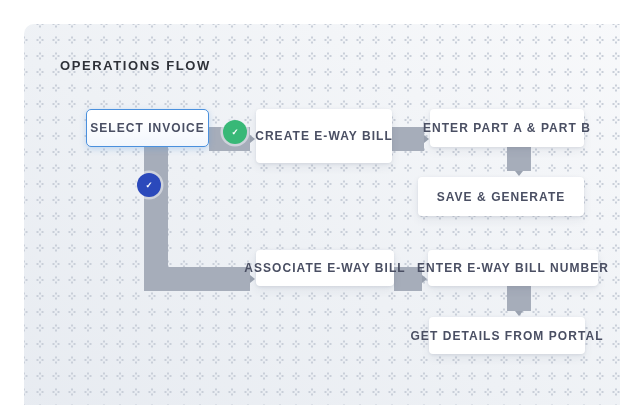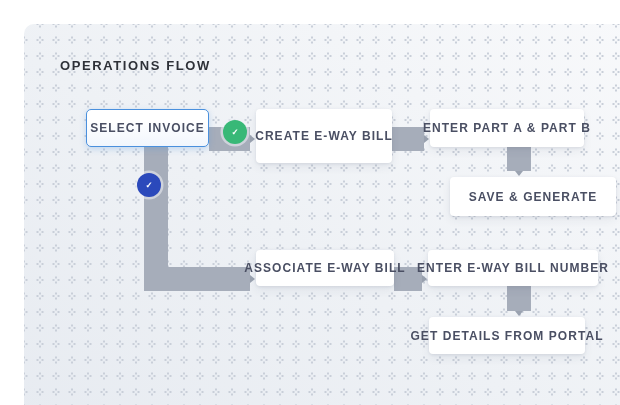--- a/index.html
+++ b/index.html
@@ -47,21 +47,21 @@
   }
   .node.selected {
     border: 1.5px solid #4a90dd;
     border-radius: 5px;
     background: linear-gradient(180deg, #ffffff 30%, #f1f6fd 100%);
     box-shadow: 0 2px 6px rgba(74,144,221,0.28);
   }
   #node-select-invoice        { left: 62px;  top: 85px;  width: 123px; height: 38px; }
   #node-create-eway-bill      { left: 232px; top: 85px;  width: 136px; height: 54px; }
   #node-enter-part-a-b        { left: 406px; top: 85px;  width: 154px; height: 38px; }
-  #node-save-and-generate     { left: 426px; top: 153px; width: 166px; height: 39px; }
+  #node-save-and-generate     { left: 394px; top: 153px; width: 166px; height: 39px; }
   #node-associate-eway-bill   { left: 232px; top: 226px; width: 138px; height: 36px; }
   #node-enter-eway-bill-number{ left: 404px; top: 226px; width: 170px; height: 36px; }
   #node-get-details-portal    { left: 405px; top: 293px; width: 156px; height: 37px; }
 
   .edge { position: absolute; background: #a6adba; }
   .edge.h { height: 1.5px; }
   .edge.v { width: 1.5px; }
   .edge.arrow-r::after {
     content: "";
     position: absolute;

